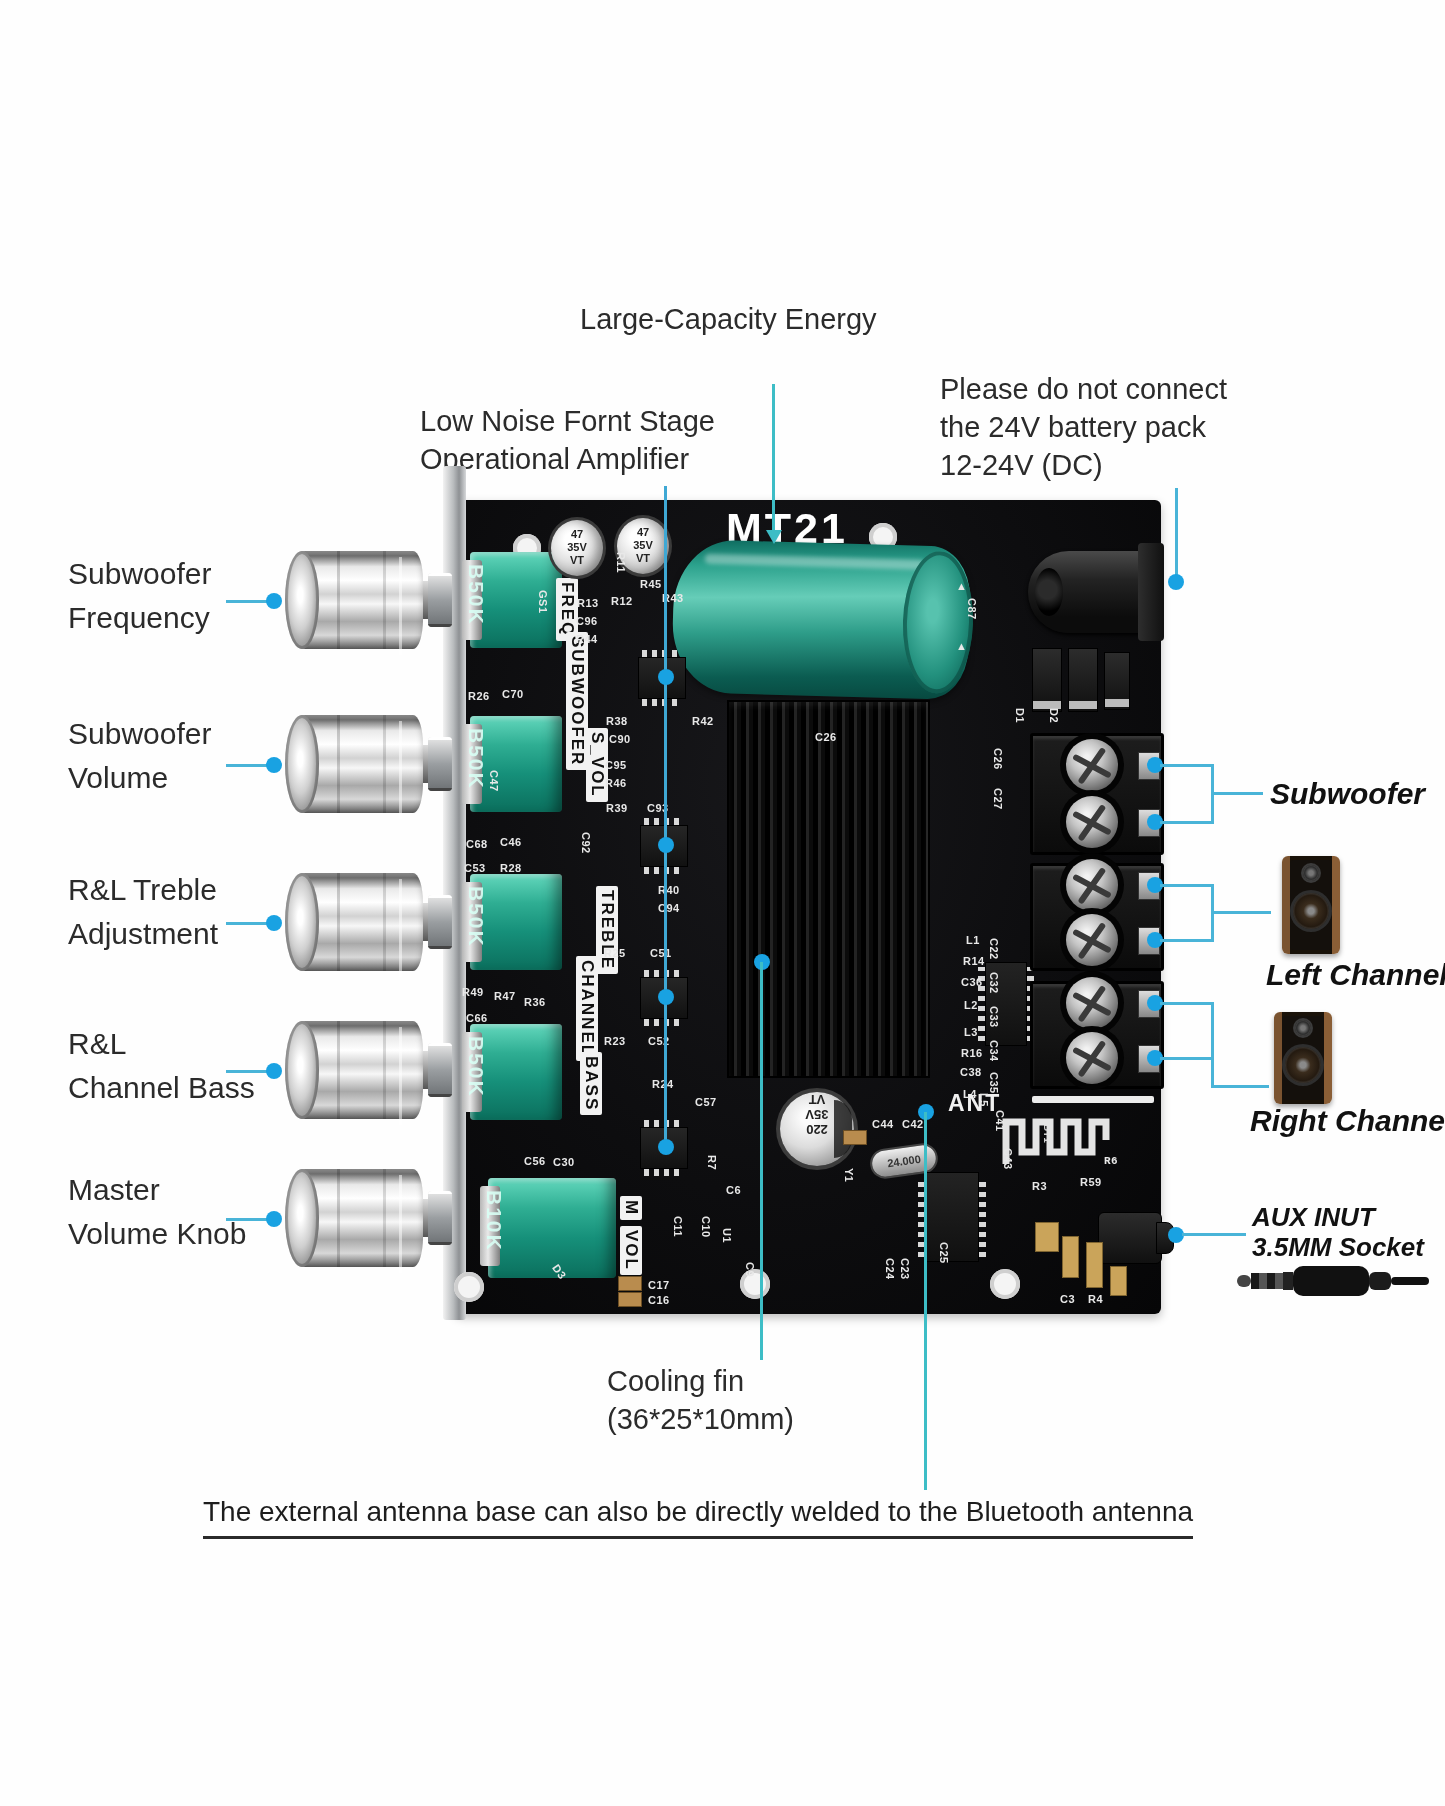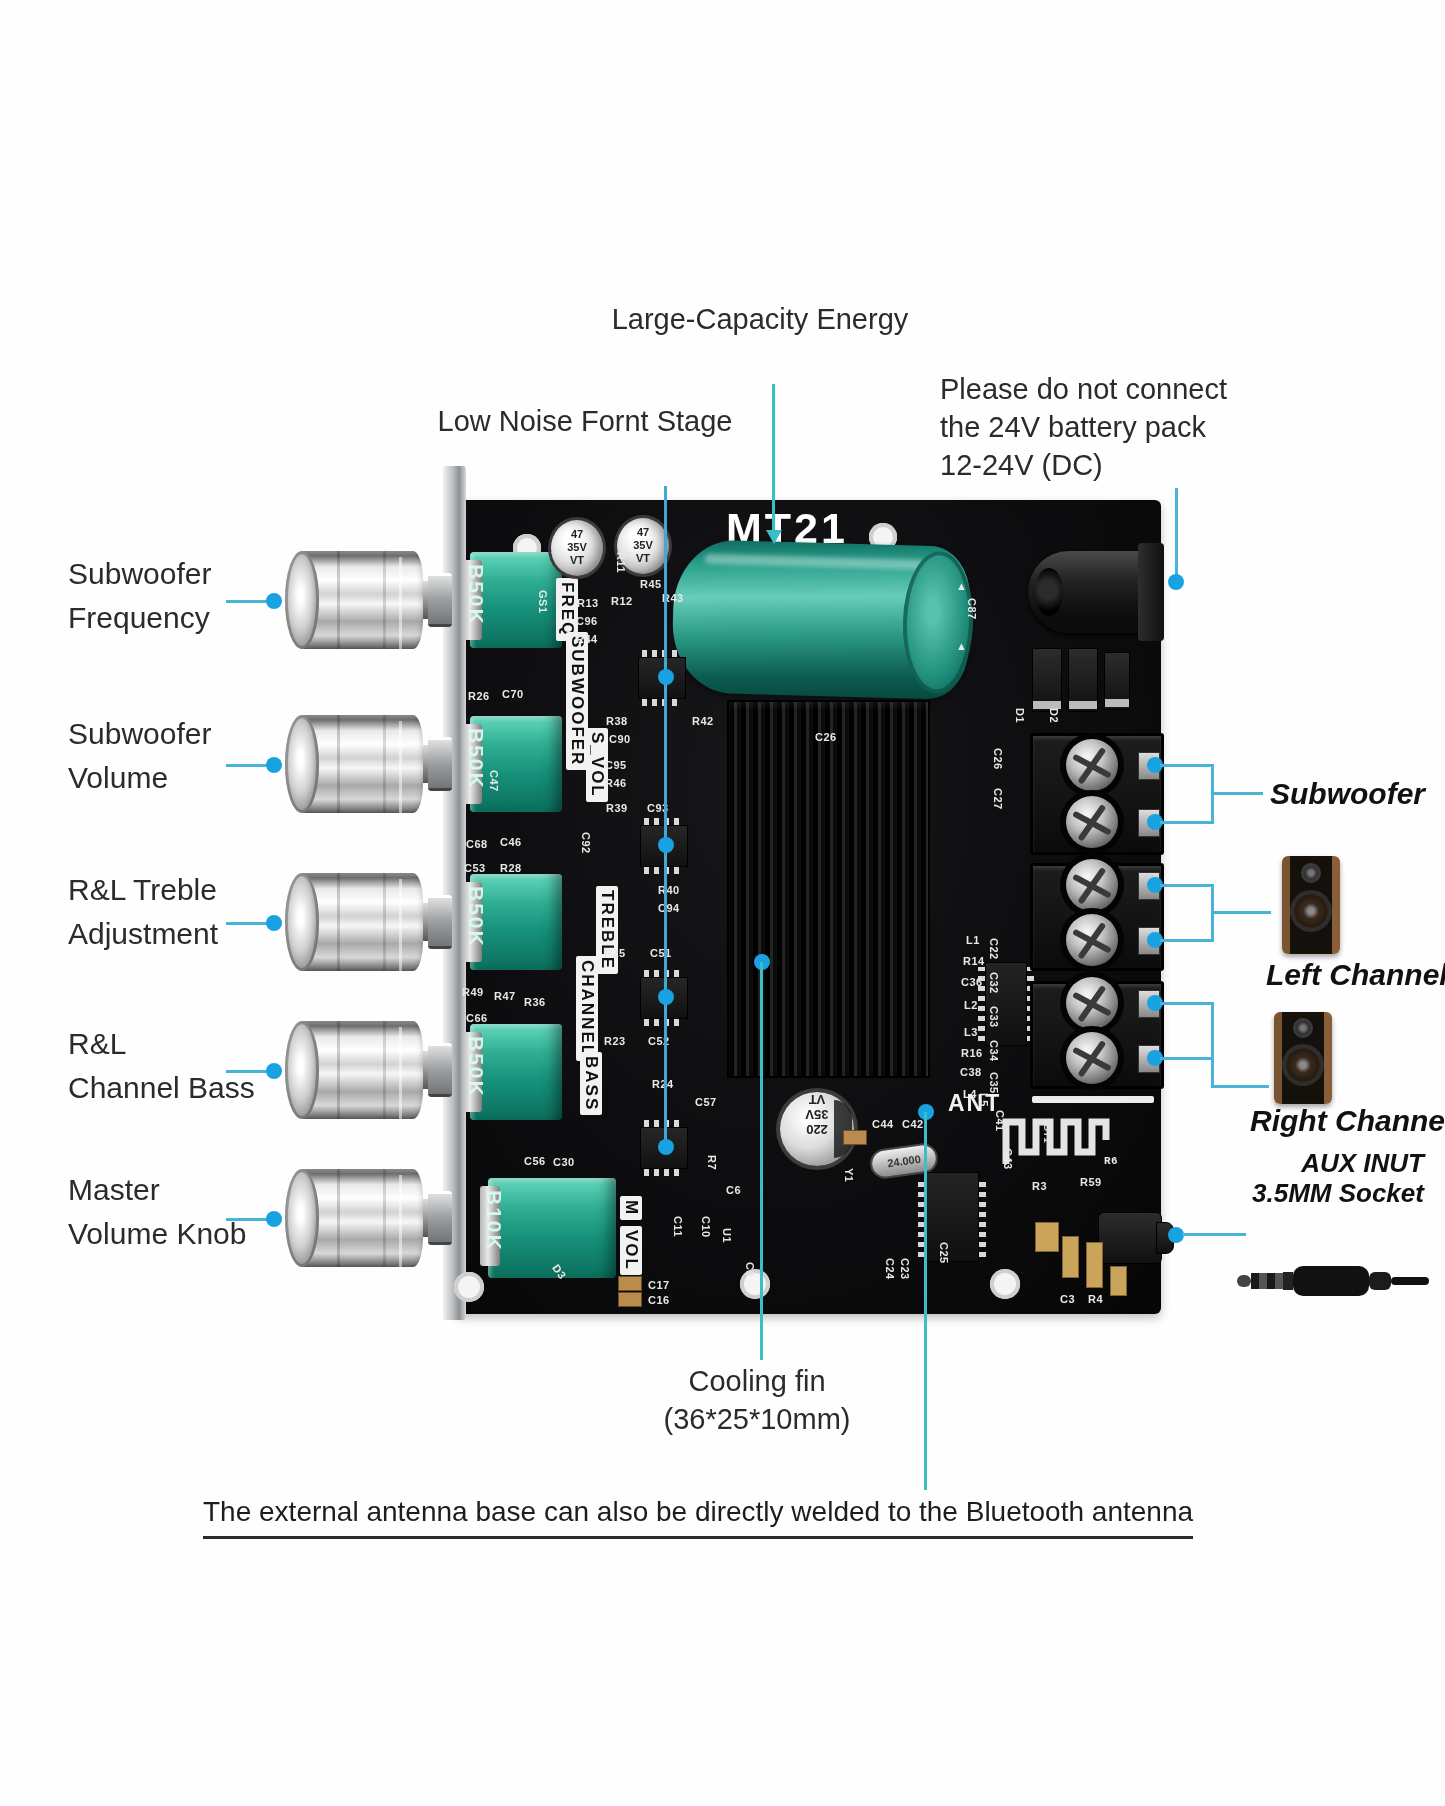--- a/index.html
+++ b/index.html
@@ -2,21 +2,21 @@
 <html><head>
 <meta charset="utf-8">
 <style>
   html,body{margin:0;padding:0;background:#fff;}
   #scene{position:relative;width:1445px;height:1806px;background:#fefefe;overflow:hidden;
          font-family:"Liberation Sans",sans-serif;}
   .abs{position:absolute;}
   
   .ann{position:absolute;color:#2b2b2b;font-size:29px;line-height:38px;}
   .ann .ln{display:block;}
-  .ann.center{text-align:center;}
+  .ann.center{text-align:left;}
   .klabel{position:absolute;left:68px;color:#2b2b2b;font-size:30px;line-height:44px;}
   .klabel span{display:block;}
   .blabel{position:absolute;color:#111;font-weight:bold;font-style:italic;font-size:30px;white-space:nowrap;}
   .blabel.small{font-size:26px;line-height:30px;}
   .note{position:absolute;color:#1d1d1d;font-size:28px;border-bottom:3px solid #2a2a2a;padding-bottom:8px;white-space:nowrap;}
   
   .cl{position:absolute;background:#49b4d8;}
   .cl.h{height:3px;} .cl.v{width:3px;}
   .cl.teal{background:#3dbdc6;}
   .cdot{position:absolute;width:16px;height:16px;border-radius:50%;background:#19a2e2;}
@@ -120,20 +120,21 @@
 </head>
 <body>
 
 <div id="scene">
 
   <div class="ann center" style="left:580px;top:300px;width:360px;">
     <span class="ln">Large-Capacity Energy</span>
   </div>
   <div class="ann center" style="left:420px;top:402px;width:330px;">
     <span class="ln">Low Noise Fornt Stage</span>
+    <span class="ln">Operational Amplifier</span>
   </div>
   <div class="ann" style="left:940px;top:370px;">
     <span class="ln">Please do not connect</span>
     <span class="ln">the 24V battery pack</span>
     <span class="ln">12-24V (DC)</span>
   </div>
 
   <div class="klabel" style="top:552px;">
     <span>Subwoofer</span>
       <span>Frequency</span>
@@ -422,21 +423,21 @@
       <div class="tw"></div>
       <div class="wf"></div>
     </div>
   <div class="blabel" style="left:1266px;top:958px;">Left Channel</div>
   <div class="spk" style="left:1274px;top:1012px;height:92px;">
     <div class="grille"></div>
       <div class="tw"></div>
       <div class="wf"></div>
     </div>
   <div class="blabel" style="left:1250px;top:1104px;">Right Channel</div>
-  <div class="blabel small" style="left:1252px;top:1148px;text-align:right;">
+  <div class="blabel small" style="left:1252px;top:1202px;">
     <span style="display:block">AUX INUT</span>
     <span style="display:block">3.5MM Socket</span>
   </div>
 
   <svg class="abs" style="left:1235px;top:1258px;" width="196" height="48" viewBox="0 0 196 48">
     <rect x="2" y="17" width="14" height="12" rx="6" fill="#444"></rect>
     <rect x="16" y="15" width="8" height="16" fill="#1a1a1a"></rect>
     <rect x="24" y="15" width="8" height="16" fill="#555"></rect>
     <rect x="32" y="15" width="8" height="16" fill="#1a1a1a"></rect>
     <rect x="40" y="15" width="8" height="16" fill="#555"></rect>

